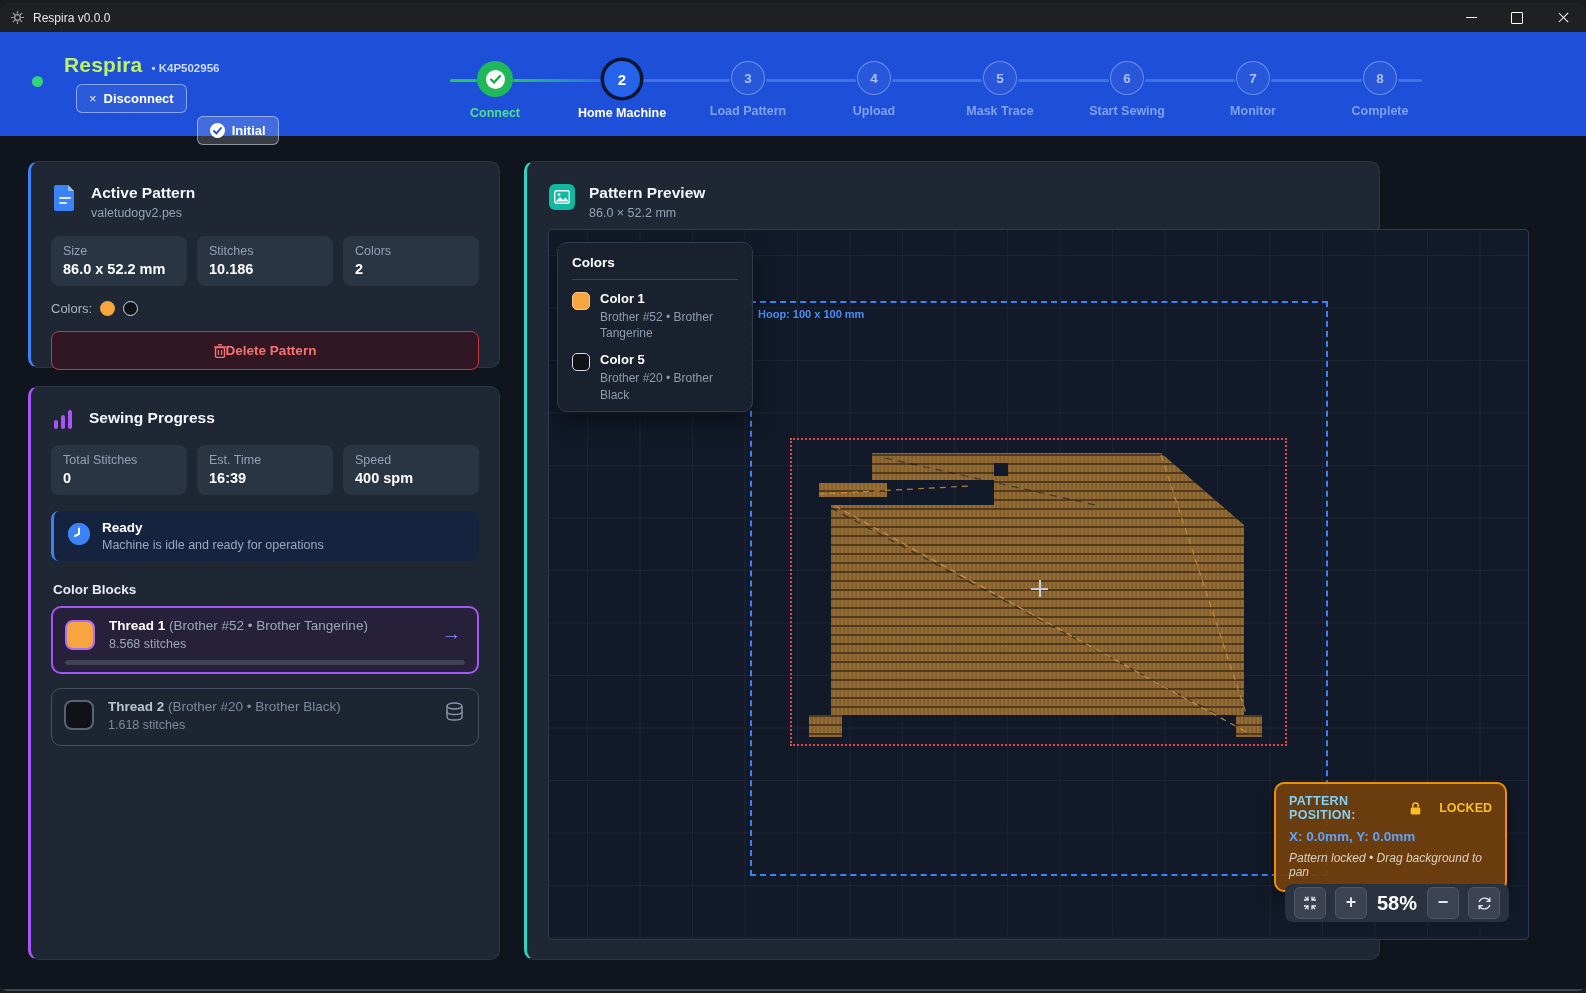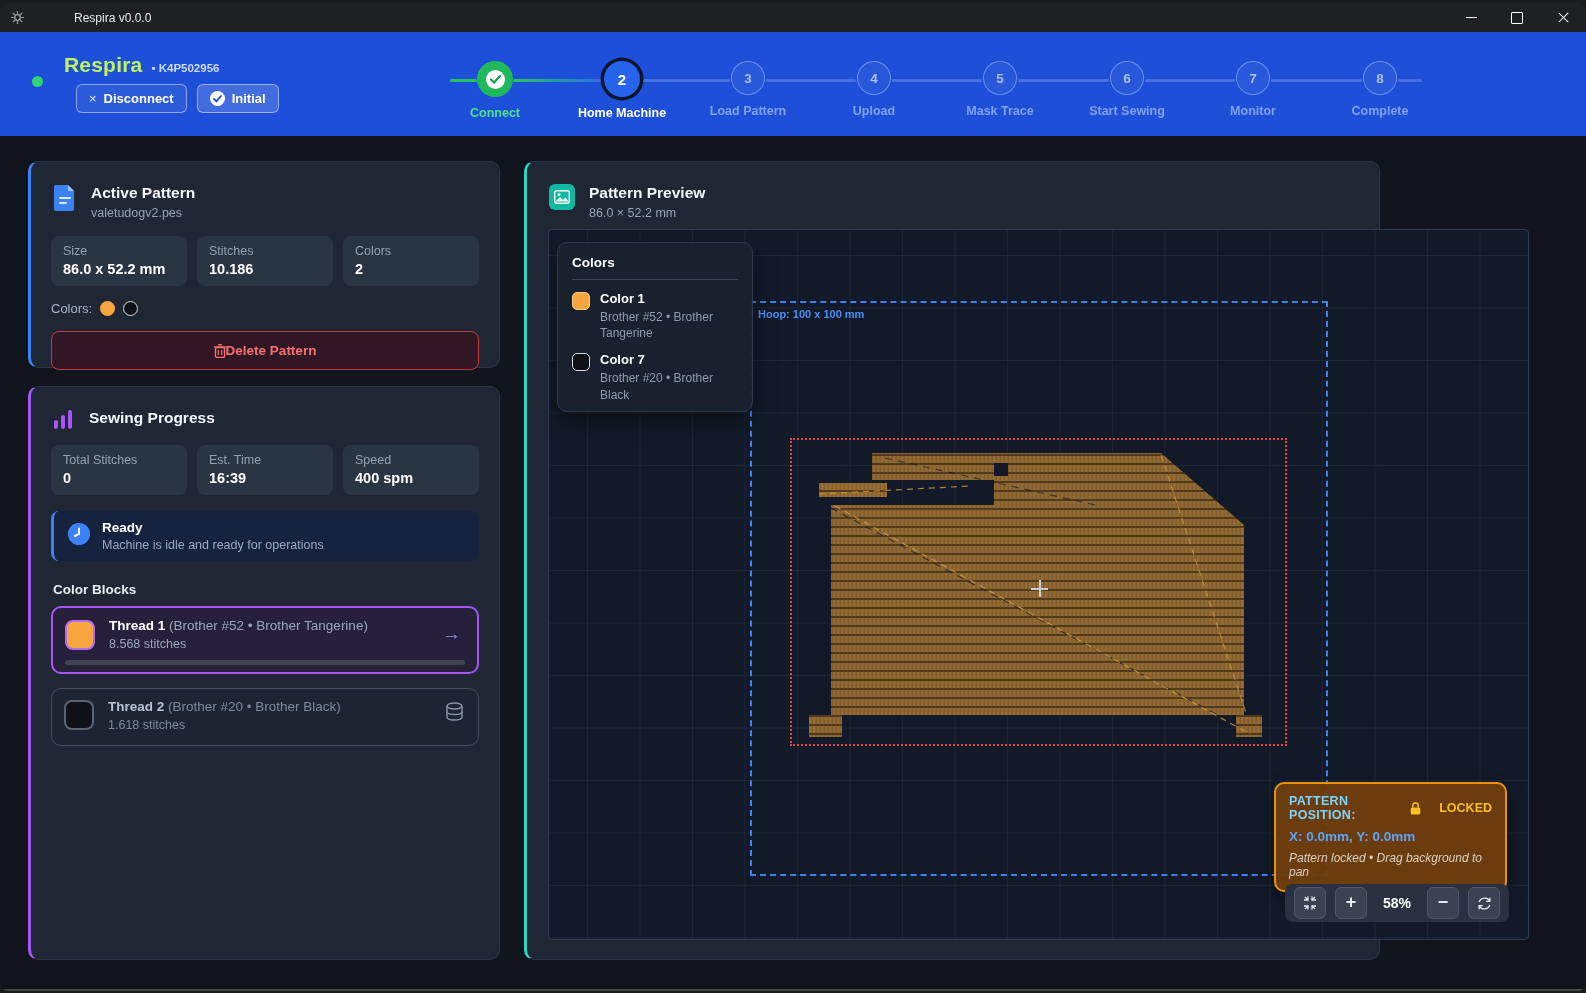--- a/index.html
+++ b/index.html
@@ -3,38 +3,38 @@
 <meta charset="utf-8">
 <style>
   html,body{margin:0;padding:0;}
   body{width:1586px;height:993px;background:#1b1c1f;font-family:"Liberation Sans",sans-serif;overflow:hidden;position:relative;}
   .app{position:absolute;left:0;top:3px;width:1586px;height:988px;background:#0f141d;border-radius:8px;overflow:hidden;}
   .bottom-sliver{position:absolute;left:0;bottom:0;width:1586px;height:2px;background:#44474c;}
 
   
   .titlebar{position:absolute;left:0;top:0;width:100%;height:29px;background:#1f2022;display:flex;align-items:center;}
   .tb-icon{margin:0 8px 0 10px;width:15px;height:15px;}
-  .tb-title{font-size:12px;color:#e6e8ea;margin-left:41px;}
+  .tb-title{font-size:12px;color:#e6e8ea;}
   .tb-controls{position:absolute;right:0;top:0;height:29px;display:flex;}
   .tb-btn{width:46px;height:29px;display:flex;align-items:center;justify-content:center;}
   .glyph-min{width:11px;height:1.3px;background:#fff;}
   .glyph-max{width:10px;height:10px;border:1.2px solid #fff;border-radius:1px;}
   .glyph-close{position:relative;width:13px;height:13px;}
   .glyph-close::before,.glyph-close::after{content:"";position:absolute;left:6px;top:0;width:1.3px;height:13px;background:#fff;}
   .glyph-close::before{transform:rotate(45deg);} .glyph-close::after{transform:rotate(-45deg);}
 
   
   .header{position:absolute;left:0;top:29px;width:100%;height:104px;background:#1d4fd8;}
   .conn-dot{position:absolute;left:32px;top:44px;width:11px;height:11px;border-radius:50%;background:#2fd673;}
   .brand{position:absolute;left:64px;top:21px;display:flex;align-items:baseline;gap:9px;}
   .brand h1{margin:0;font-size:21px;font-weight:bold;color:#bef264;letter-spacing:.2px;}
   .brand .serial{font-size:11.5px;color:#cddcfb;font-weight:bold;}
   .hdr-buttons{position:absolute;left:76px;top:52px;display:flex;gap:10px;}
   .btn-ghost{display:flex;align-items:center;gap:7px;height:27px;padding:0 12px;border:1px solid rgba(255,255,255,.45);border-radius:6px;background:rgba(255,255,255,.07);color:#fff;font-size:13px;font-weight:bold;cursor:pointer;}
-  .btn-initial{background:rgba(255,255,255,.17);}
+  .btn-initial{background:rgba(255,255,255,.17);margin-top:32px;}
   .x-ico{font-size:13px;color:#e7ecff;font-weight:normal;}
   .chk-circ{width:15px;height:15px;border-radius:50%;background:#fff;display:flex;align-items:center;justify-content:center;}
 
   
   .step-lines div{position:absolute;top:47px;height:3px;border-radius:2px;}
   .seg-stub-l{left:450px;width:27px;background:#22c55e;}
   .seg-done{left:513px;width:91px;background:linear-gradient(90deg,#22c55e,#2e6bea);}
   .seg-p{background:rgba(160,188,243,.30);}
   .step{position:absolute;top:29px;width:130px;margin-left:-65px;text-align:center;}
   .step-circle{width:36px;height:36px;border-radius:50%;margin:0 auto;display:flex;align-items:center;justify-content:center;box-sizing:border-box;}
@@ -109,21 +109,21 @@
   .pos-overlay{position:absolute;left:725px;top:552px;width:233px;background:rgba(112,62,13,.95);border:2px solid #e8920b;border-radius:10px;padding:10px 13px 11px;box-sizing:border-box;box-shadow:0 8px 18px rgba(0,0,0,.4);}
   .pos-row1{display:flex;justify-content:space-between;align-items:center;}
   .pos-label{font-size:12.5px;font-weight:bold;color:#7dd3fc;letter-spacing:.3px;}
   .pos-locked{display:flex;align-items:center;gap:18px;font-size:12.5px;font-weight:bold;color:#fbbf24;}
   .pos-coords{font-size:13.5px;font-weight:bold;color:#5ea3f7;margin-top:7px;}
   .pos-note{font-size:12px;font-style:italic;color:#d9d2c4;margin-top:7px;}
 
   .zoombar{position:absolute;left:736px;top:654px;height:38px;background:#2a3140;border-radius:8px;display:flex;align-items:center;gap:9px;padding:0 9px;}
   .zbtn{width:30px;height:30px;background:#3b4252;border:1px solid #4e586a;border-radius:6px;display:flex;align-items:center;justify-content:center;color:#e5e9f0;cursor:pointer;}
   .zbtn .pm{font-size:18px;font-weight:bold;line-height:1;margin-top:-2px;}
-  .zlevel{width:42px;text-align:center;font-size:14px;font-weight:bold;color:#fff;}
+  .zlevel{width:42px;text-align:center;font-size:20px;font-weight:bold;color:#fff;}
 </style>
 </head>
 <body>
 
 <div class="app">
 
   <div class="titlebar">
     <svg class="tb-icon" viewBox="0 0 16 16">
       <circle cx="8" cy="8" r="3" fill="none" stroke="#9aa0a8" stroke-width="1.4"></circle>
       <g stroke="#9aa0a8" stroke-width="1.3">
@@ -382,21 +382,21 @@
         <div class="legend-item">
           <span class="lg-swatch lg-orange" style="background: rgb(247, 166, 63);"></span>
           <div>
             <div class="lg-name">Color 1</div>
             <div class="lg-desc">Brother #52 • Brother Tangerine</div>
           </div>
         </div>
         <div class="legend-item">
           <span class="lg-swatch lg-black" style="background: rgb(16, 18, 24);"></span>
           <div>
-            <div class="lg-name">Color 7</div>
+            <div class="lg-name">Color 5</div>
             <div class="lg-desc">Brother #20 • Brother Black</div>
           </div>
         </div>
       </div>
 
       <div class="pos-overlay">
         <div class="pos-row1">
           <span class="pos-label">PATTERN POSITION:</span>
           <span class="pos-locked">
             <svg width="11" height="13" viewBox="0 0 11 13">

